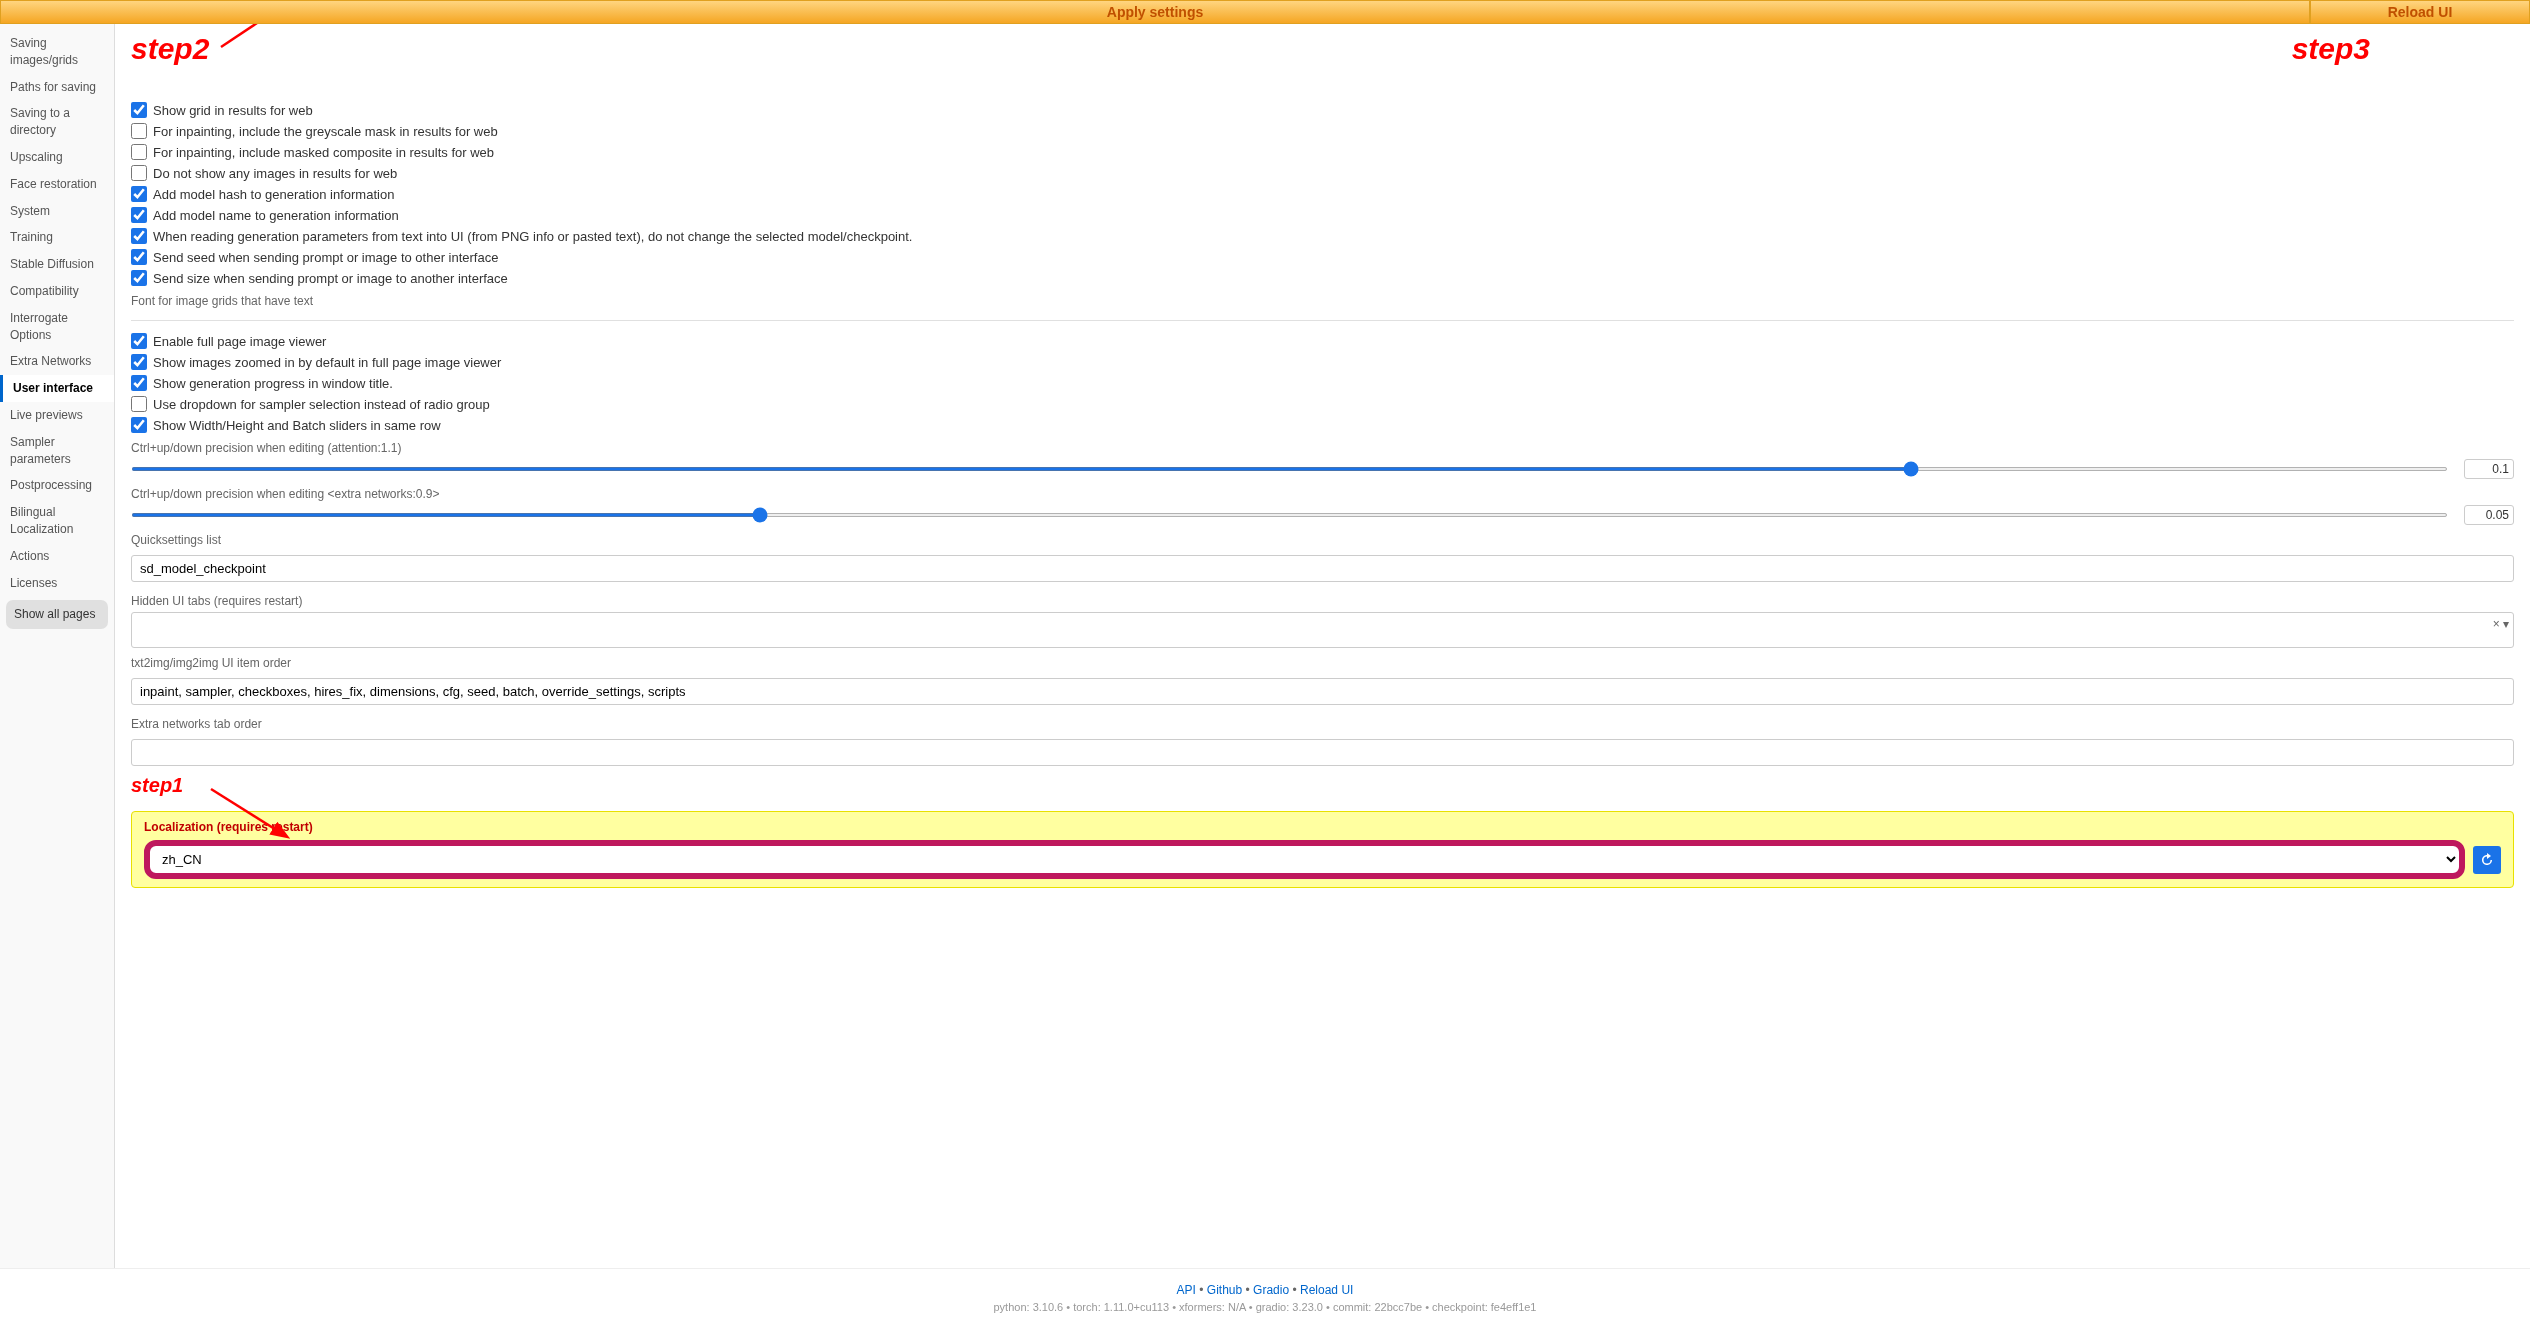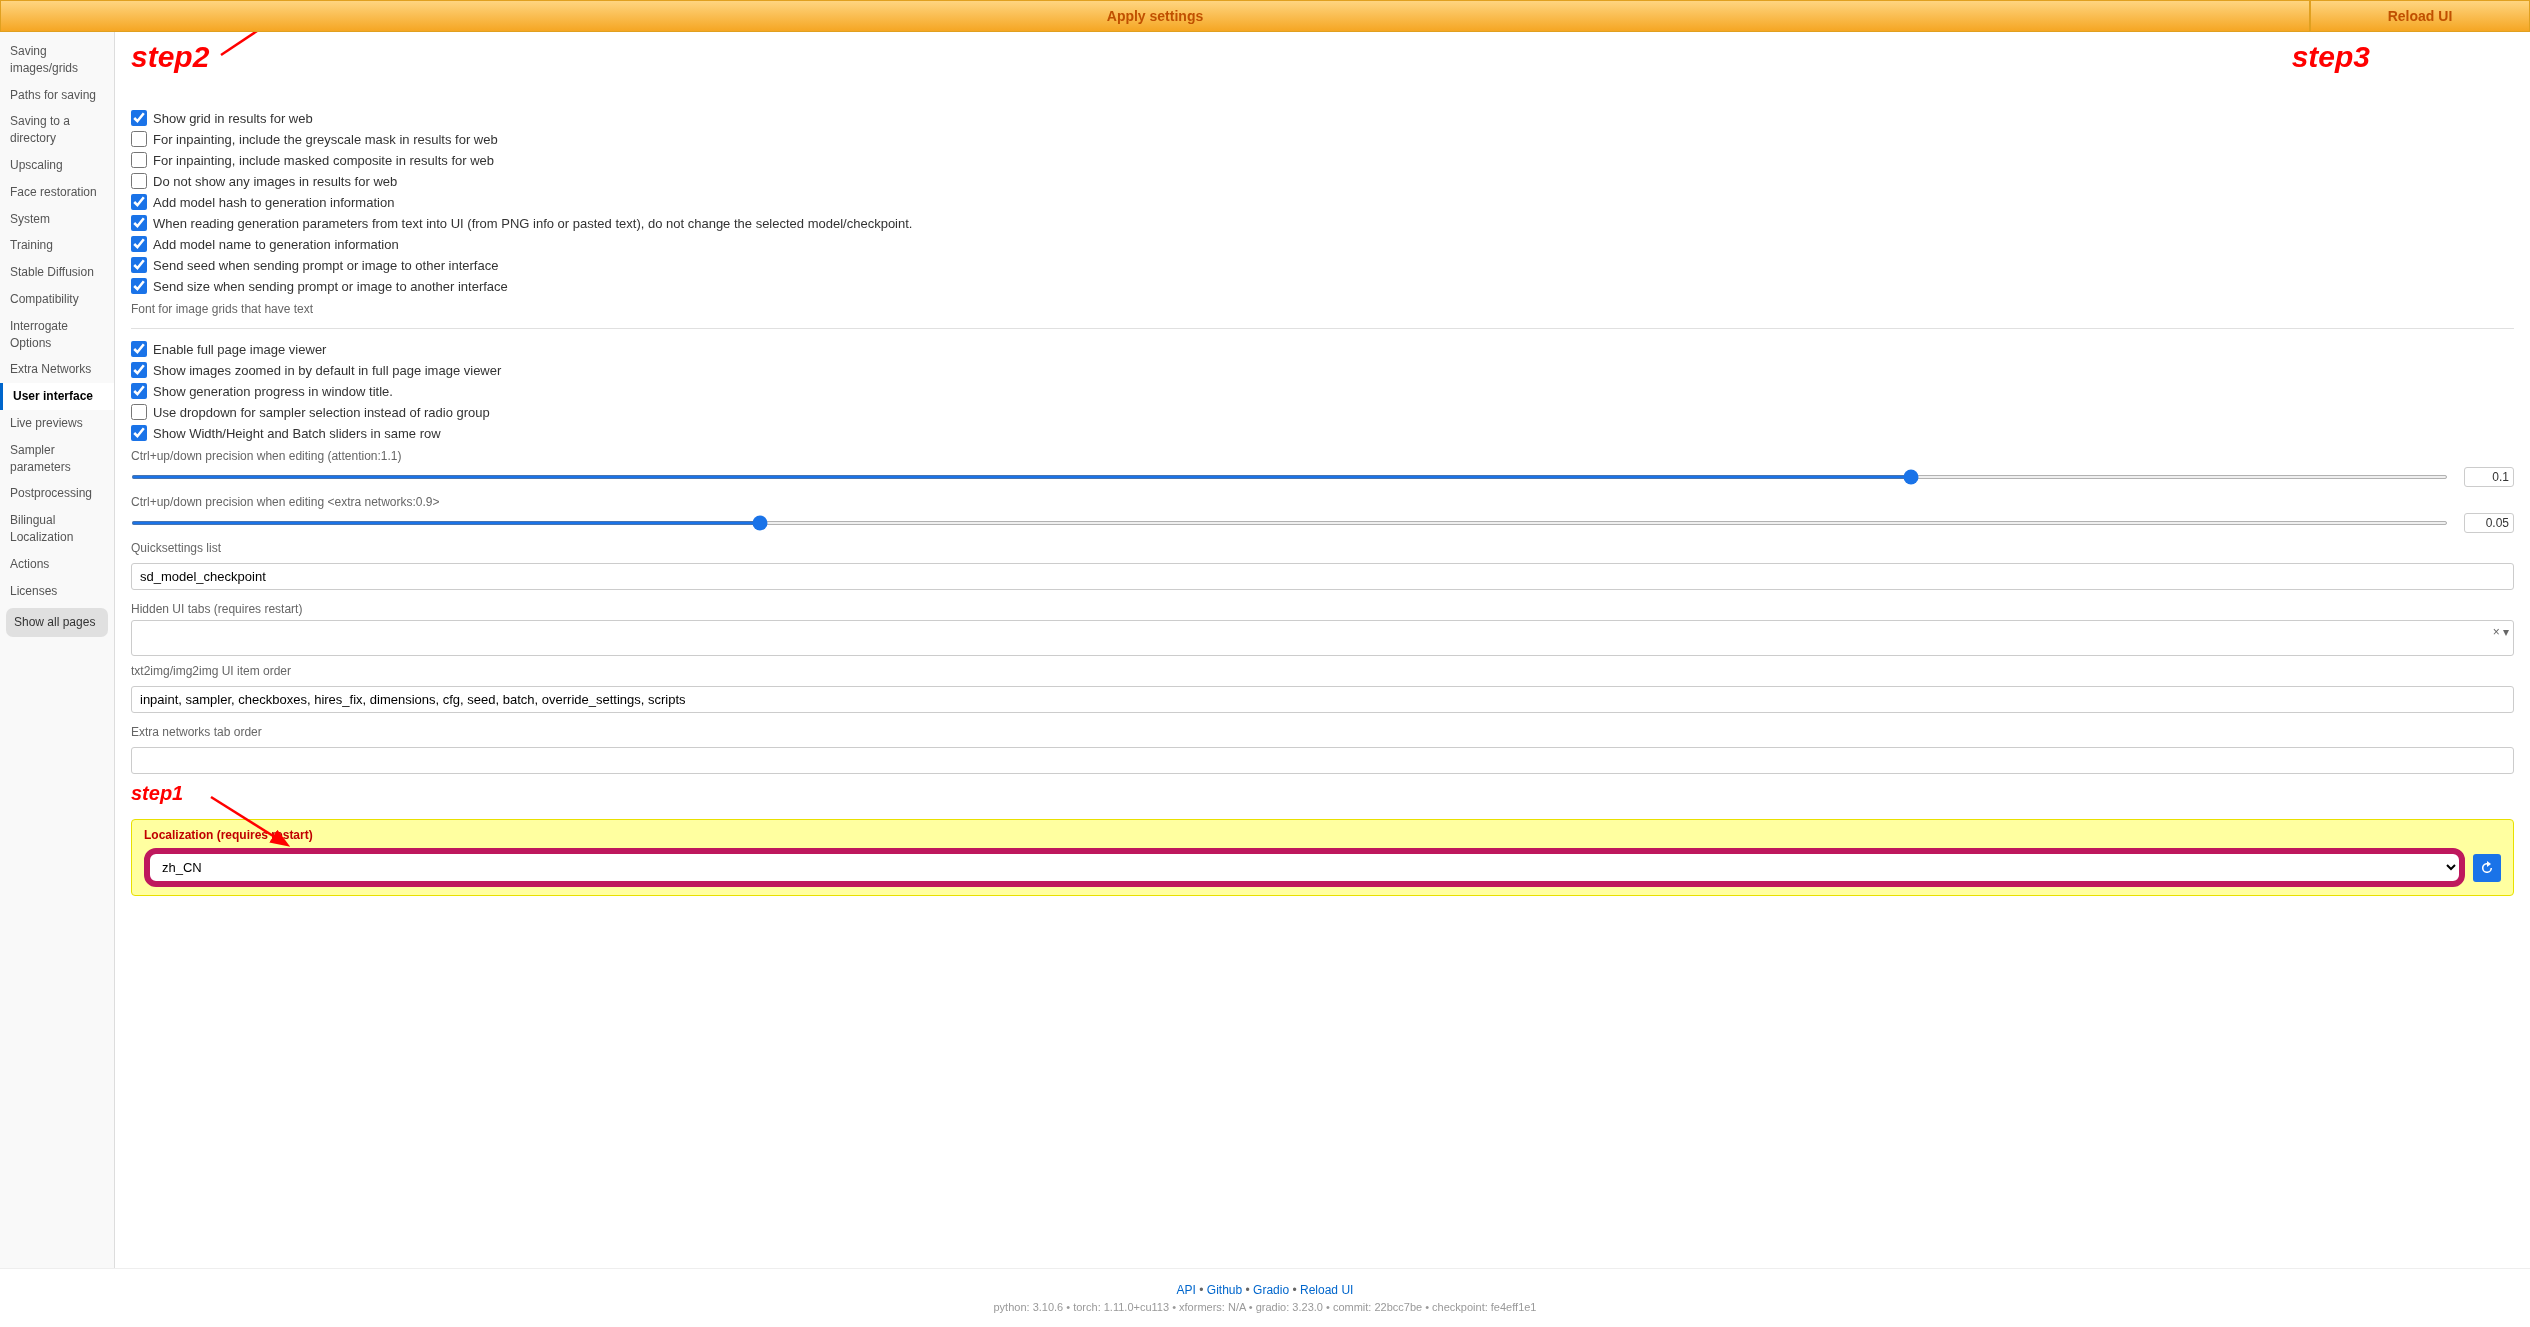--- a/index.html
+++ b/index.html
@@ -1,19 +1,19 @@
 <!DOCTYPE html>
 <html><head>
   <meta charset="utf-8">
   <style>
     * { box-sizing: border-box; margin: 0; padding: 0; }
     body { font-family: sans-serif; font-size: 13px; background: #fff; color: #333; display: flex; flex-direction: column; min-height: 100vh; }
 
     
-    .top-bar { display: flex; height: 32px; }
+    .top-bar { display: flex; height: 24px; }
     .apply-settings-btn {
       flex: 1;
       background: linear-gradient(to bottom, #ffd580, #f5a623);
       border: 1px solid #e0a020;
       color: #c05000;
       font-weight: bold;
       font-size: 14px;
       cursor: pointer;
       display: flex; align-items: center; justify-content: center;
     }
@@ -300,25 +300,25 @@
       <div class="checkbox-row">
         <input type="checkbox" style="">
         <span>Do not show any images in results for web</span>
       </div>
       <div class="checkbox-row">
         <input type="checkbox" checked="" style="">
         <span>Add model hash to generation information</span>
       </div>
       <div class="checkbox-row">
         <input type="checkbox" checked="" style="">
+        <span>Add model name to generation information</span>
+      </div>
+      <div class="checkbox-row">
+        <input type="checkbox" checked="" style="">
         <span>When reading generation parameters from text into UI (from PNG info or pasted text), do not change the selected model/checkpoint.</span>
-      </div>
-      <div class="checkbox-row">
-        <input type="checkbox" checked="" style="">
-        <span>Add model name to generation information</span>
       </div>
       <div class="checkbox-row">
         <input type="checkbox" checked="" style="">
         <span>Send seed when sending prompt or image to other interface</span>
       </div>
       <div class="checkbox-row">
         <input type="checkbox" checked="" style="">
         <span>Send size when sending prompt or image to another interface</span>
       </div>
       <div class="field-label">Font for image grids that have text</div>

